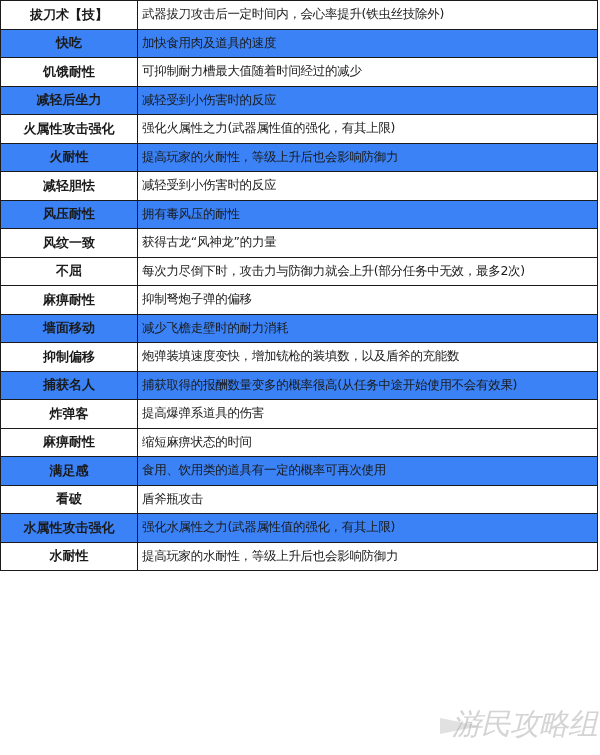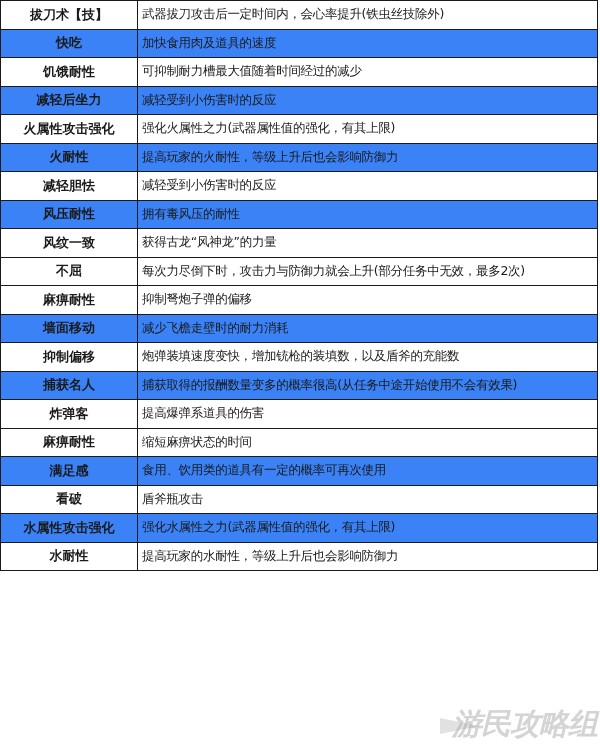--- a/index.html
+++ b/index.html
@@ -5,21 +5,21 @@
   html, body { margin:0; padding:0; background:#ffffff; }
   body { width:600px; height:755px; overflow:hidden; position:relative; }
   .tbl { position:absolute; left:0; top:0; width:598px; border-collapse:collapse; table-layout:fixed;
          font-family:"DejaVu Sans", sans-serif; }
   .tbl td { border:1.5px solid #1a1a1a; height:27.5px; padding:0; font-size:12.5px; color:#1a1a1a;margin-top:36px; }
   .tbl td.name { width:136px; text-align:center; font-weight:bold; font-size:13px; }
   .tbl td.desc { padding-left:4px; white-space:nowrap; overflow:hidden; letter-spacing:-0.3px; }
   .tbl tr.alt td { background:#3b82f6; }
   .tbl tr.plain td { background:#ffffff; }
   .wm { position:absolute; left:440px; top:700px; width:160px; height:50px; pointer-events:none; }
-  .wm-text { position:absolute; left:12px; top:4px; font-family:"DejaVu Sans", sans-serif; font-weight:bold;
+  .wm-text { position:absolute; left:12px; top:4px; font-family:"DejaVu Sans", sans-serif; font-weight:normal;
              font-size:30px; color:rgba(160,160,160,0.45); letter-spacing:-1px; font-style:italic; }
   .wm-arrow { position:absolute; left:0; top:18px; width:0; height:0; border-top:8px solid transparent;
               border-bottom:8px solid transparent; border-left:40px solid rgba(170,170,170,0.35); }
 </style>
 </head>
 <body>
 
 <table class="tbl">
   <tbody id="tbody">
       <tr class="plain">

